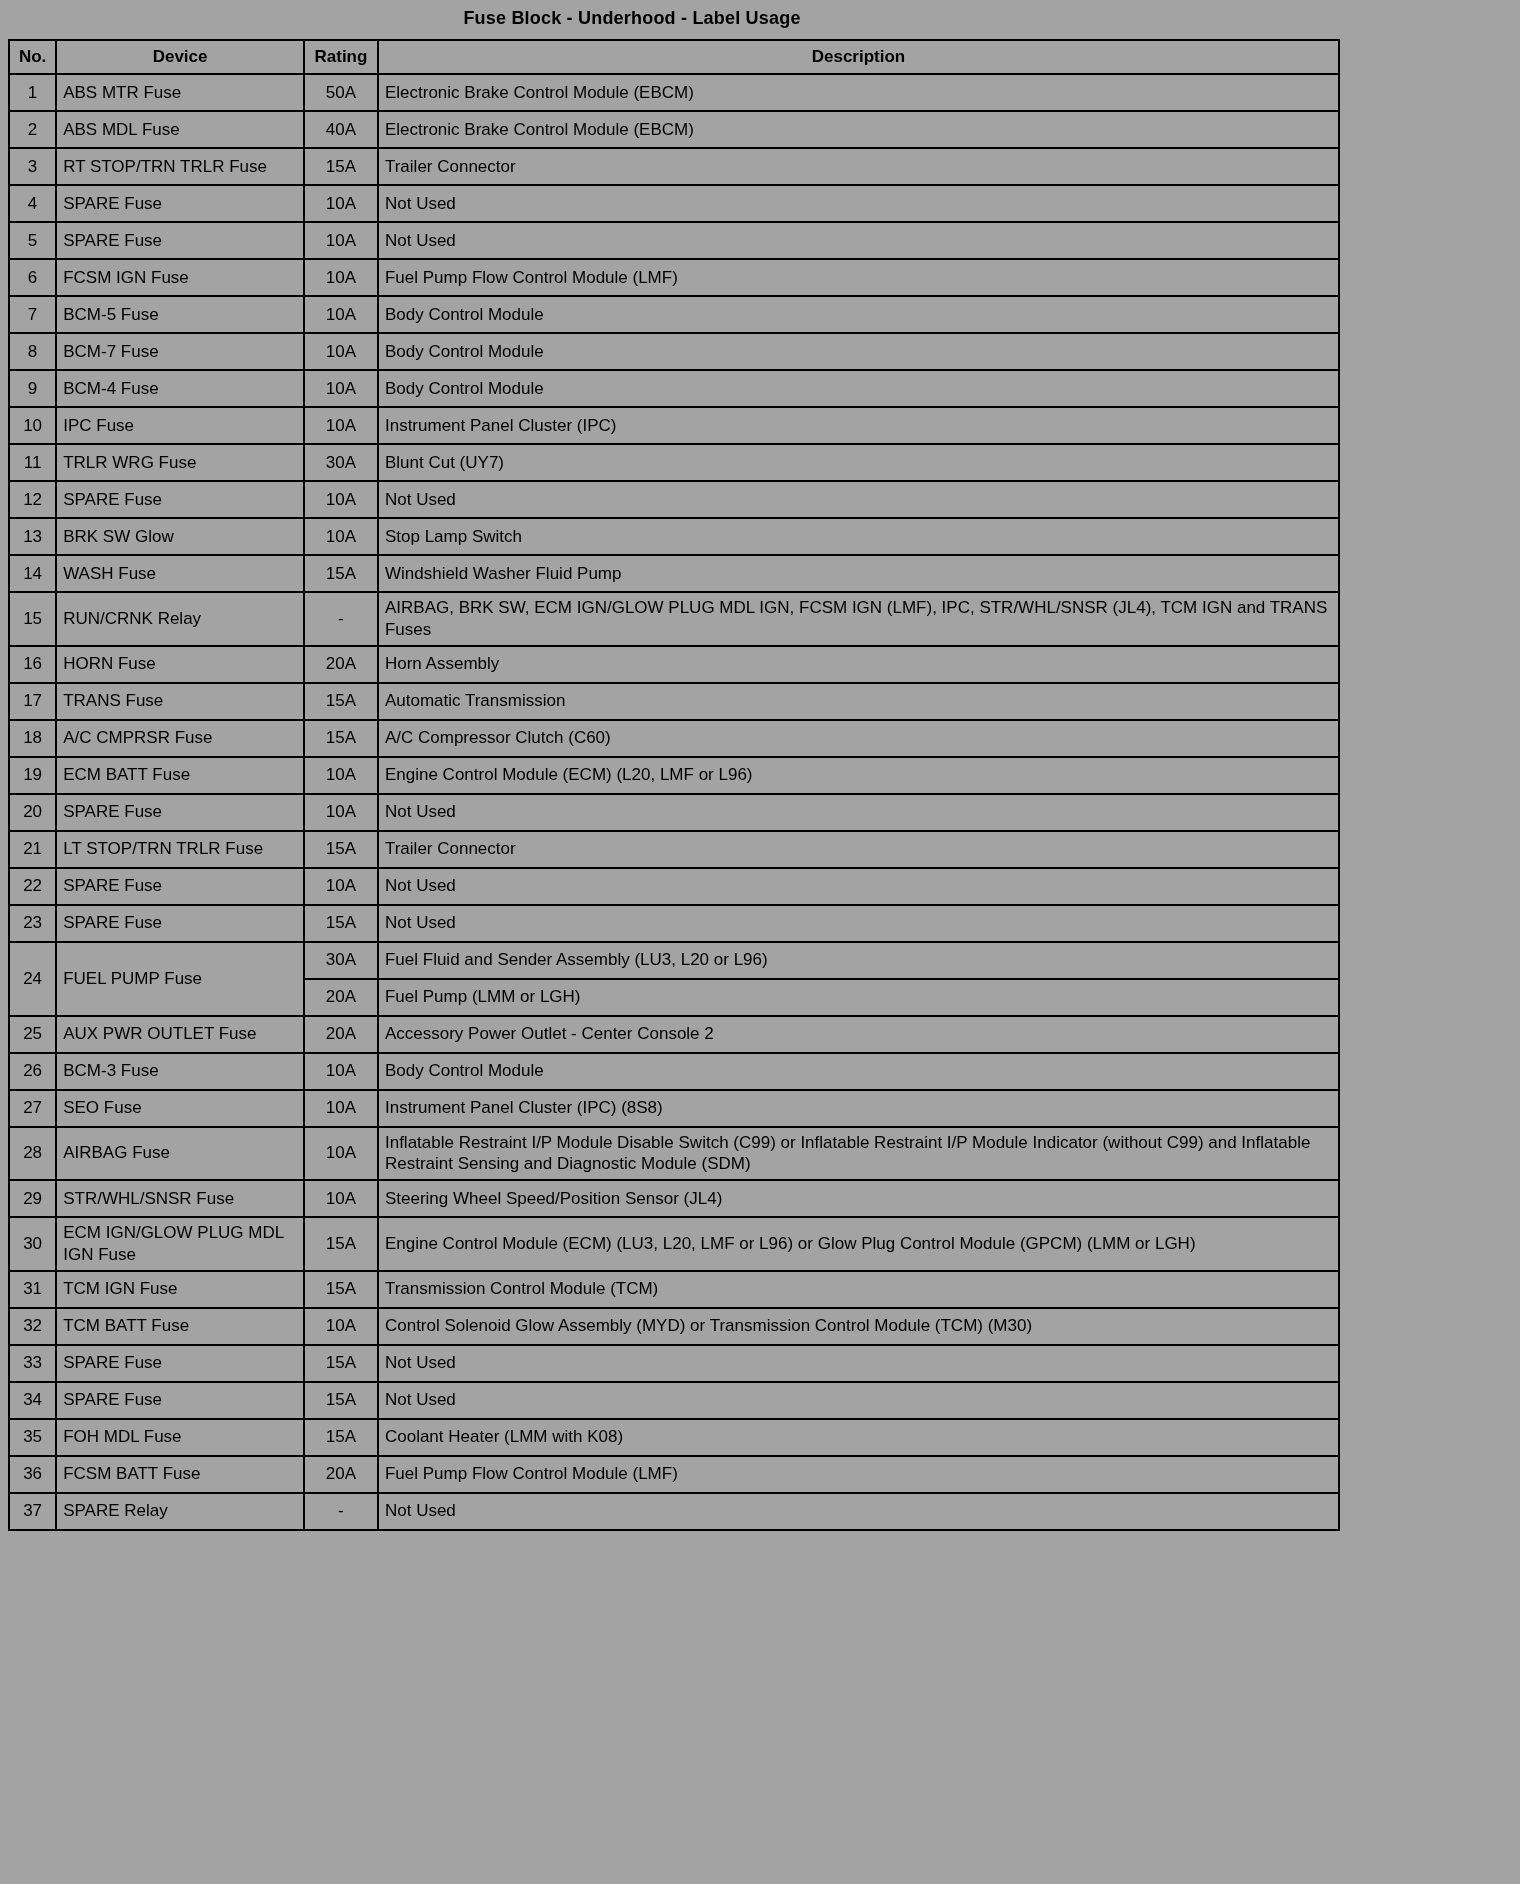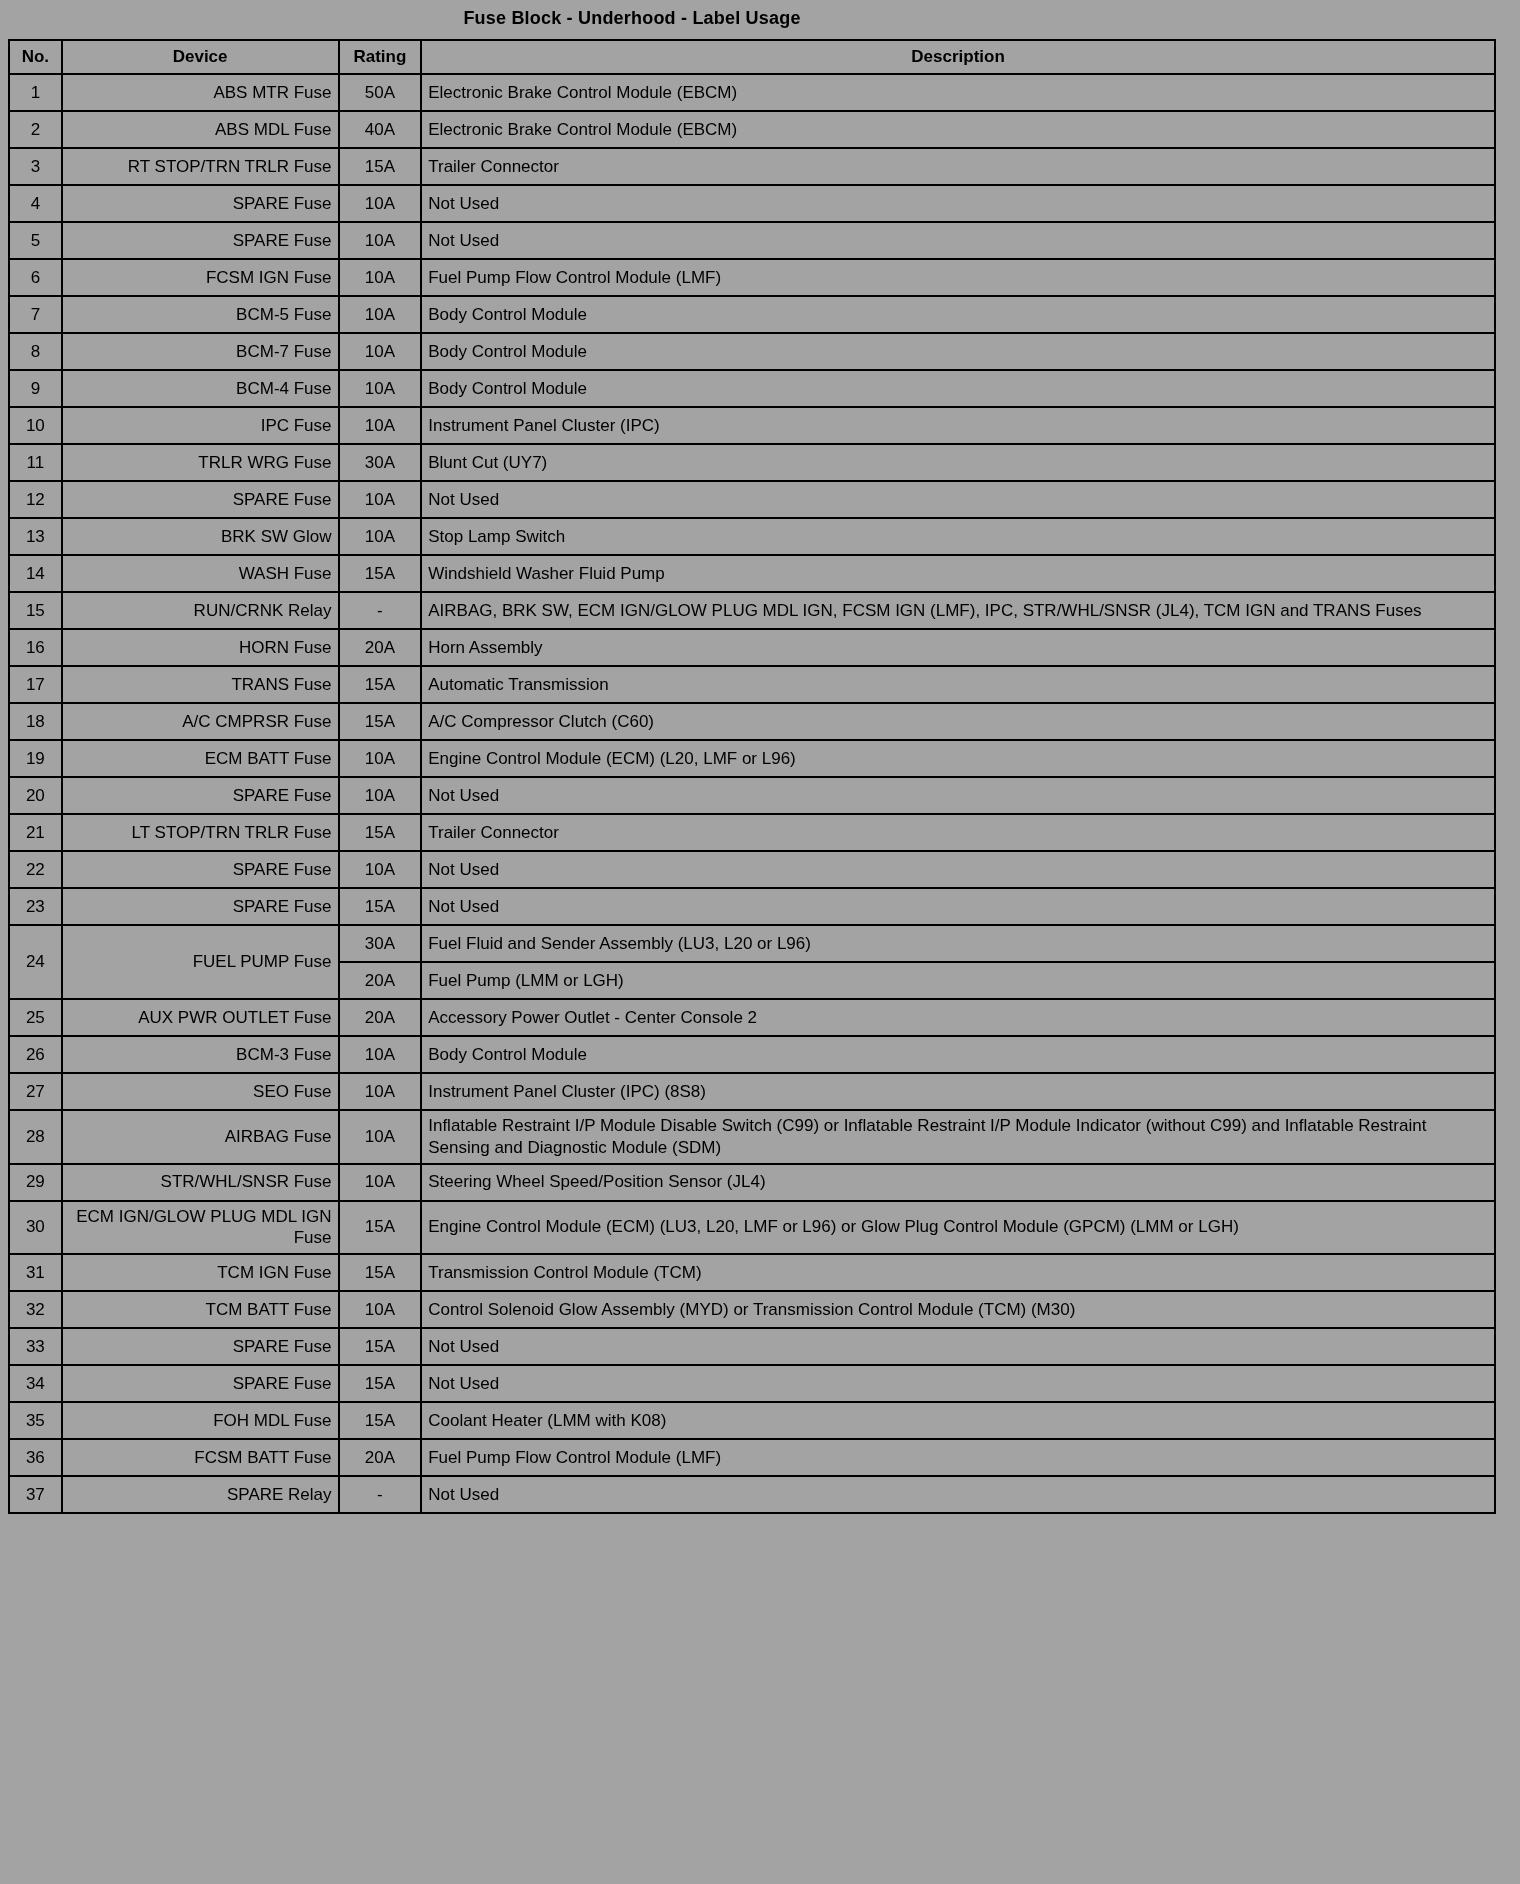--- a/index.html
+++ b/index.html
@@ -19,21 +19,21 @@
   .title {
     width: 1248px;
     text-align: center;
     font-size: 18px;
     font-weight: bold;
     margin: 2px 0 10px 0;
     letter-spacing: 0.2px;
   }
   table.fuse-table {
     border-collapse: collapse;
-    width: 1488px;
+    width: 1332px;
     table-layout: fixed;
   }
   table.fuse-table th,
   table.fuse-table td {
     border: 2px solid #000000;
     font-size: 17px;
     line-height: 1.28;
     vertical-align: middle;
     word-wrap: break-word;
   }
@@ -45,21 +45,21 @@
   }
   table.fuse-table td {
     padding: 4px 6px;
     height: 27px;
   }
   col.c-no     { width: 44px; }
   col.c-device { width: 231px; }
   col.c-rating { width: 69px; }
   col.c-desc   { width: 896px; }
   td.col-no     { text-align: center; }
-  td.col-device { text-align: right; padding-left: 5px; }
+  td.col-device { text-align: left; padding-left: 5px; }
   td.col-rating { text-align: center; }
   td.col-desc   { text-align: left; padding-left: 7px; }
 </style>
 </head>
 <body>
 
 <div class="page">
   <div class="title">Fuse Block - Underhood - Label Usage</div>
 
   <table class="fuse-table">

